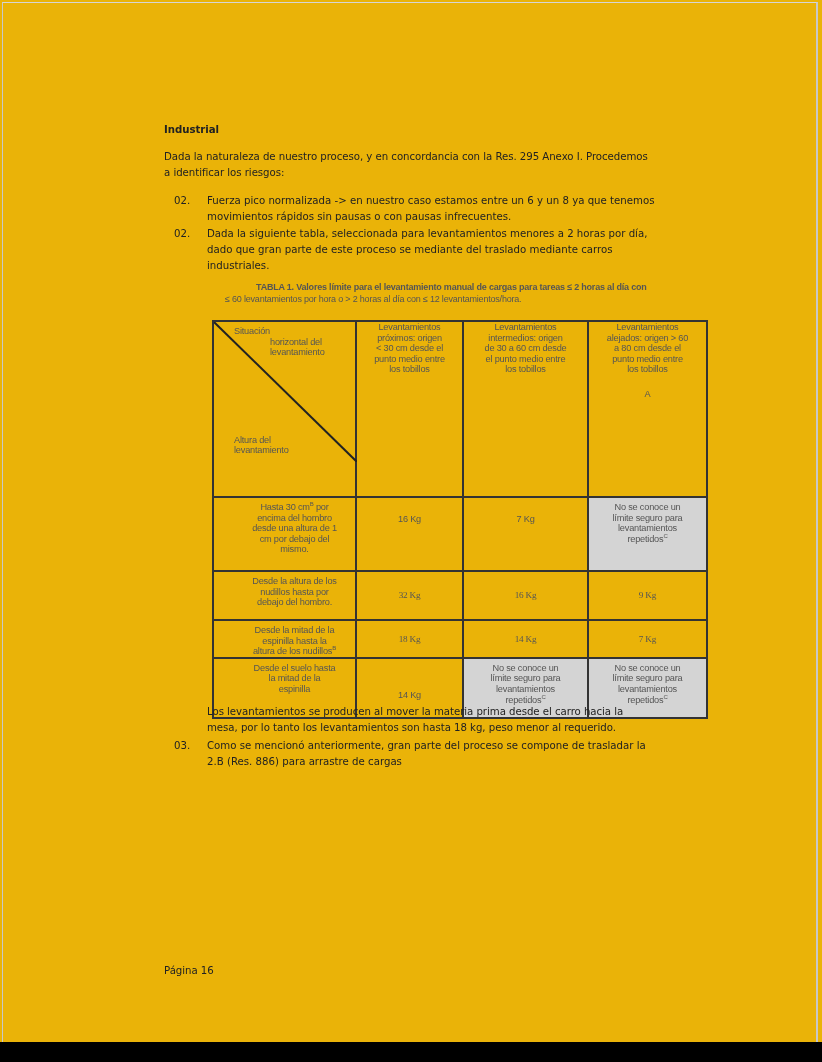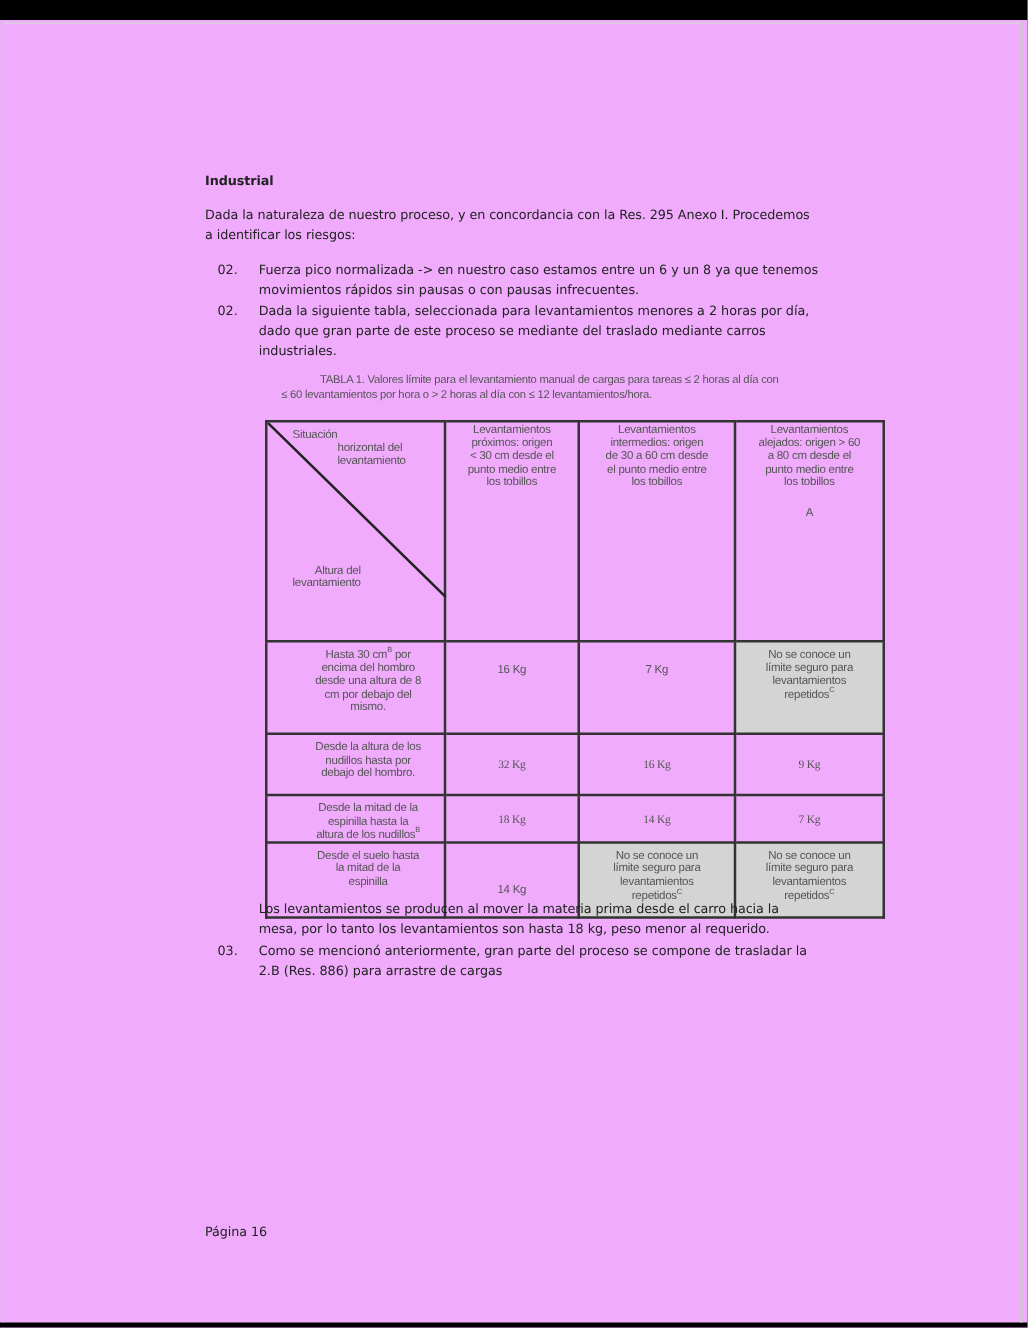--- a/index.html
+++ b/index.html
@@ -2,59 +2,59 @@
 <html><head>
   <meta charset="utf-8">
   <style>
     html, body { margin: 0; padding: 0; }
     body {
       width: 822px; height: 1062px; position: relative; overflow: hidden;
       background: #000000;
       font-family: "Liberation Sans", sans-serif;
     }
     .page {
-      position: absolute; left: 0; top: 16px; width: 822px; height: 1042px;
-      background: #f0abfc;
+      position: absolute; left: 0; top: 0; width: 822px; height: 1042px;
+      background: #eab308;
     }
     .page-border {
       position: absolute; left: 2px; top: 2px; width: 816px; height: 1040px;
       border-left: 1px solid #c8c8c8; border-top: 1px solid #d6d6d6; border-right: 2px solid #c8c8c8;
       box-sizing: border-box;
     }
     .text {
       position: absolute; color: #222; font-family: "DejaVu Sans", sans-serif;
       font-size: 10.2px; line-height: 16px; letter-spacing: -0.05px;
     }
     .heading { left: 164px; top: 122px; font-weight: bold; }
     .intro { left: 164px; top: 149px; width: 520px; }
     .list-item { position: absolute; font-family: "DejaVu Sans", sans-serif; font-size: 10.2px; line-height: 16px; color: #222; }
     .list-num { position: absolute; left: 0; top: 0; }
     .list-body { position: absolute; left: 33px; top: 0; width: 480px; }
     .caption {
       position: absolute; left: 225px; top: 281px; width: 500px;
       font-family: "Liberation Sans", sans-serif; font-size: 9px; line-height: 12px; color: #555;
       letter-spacing: -0.2px;
     }
-    .caption .first { padding-left: 31px; }
+    .caption .first { padding-left: 31px; font-weight: bold; }
     table.limits {
       position: absolute; left: 212px; top: 320px;
       border-collapse: collapse; table-layout: fixed;
       font-family: "Liberation Sans", sans-serif; font-size: 9.2px; line-height: 10.6px; color: #555;
       letter-spacing: -0.2px;
     }
     table.limits td {
       border: 2px solid #333; padding: 0; vertical-align: top; text-align: center;
     }
     table.limits td.gray { background: #d4d4d4; }
     .hdr { padding-top: 4px; }
     .corner { position: relative; height: 138px; }
     .corner svg { position: absolute; left: 0; top: 0; }
     .corner-top { position: absolute; left: 20px; top: 4px; text-align: left; width: 115px; }
     .corner-top .l2 { padding-left: 36px; display: block; }
-    .corner-bottom { position: absolute; left: 20px; bottom: 4px; text-align: right; }
+    .corner-bottom { position: absolute; left: 20px; bottom: 4px; text-align: left; }
     .rowlabel { text-align: left; padding: 4px 0 0 20px !important; }
     .mid { vertical-align: middle !important; font-family: Liberation Serif, serif; }
     .hdr-a { display: block; margin-top: 14px; }
     sup { font-size: 6px; line-height: 0; }
     .footer { position: absolute; left: 164px; top: 963px; }
   </style>
 </head>
 <body>
 
 <div class="page">
@@ -135,21 +135,21 @@
         <div>punto medio entre</div>
         <div>los tobillos</div>
         <span class="hdr-a">A</span>
       </td>
     </tr>
 
     <tr style="height:74px;">
       <td class="rowlabel">
         <div><span>Hasta 30 cm</span><sup>B</sup><span> por</span></div>
         <div>encima del hombro</div>
-        <div>desde una altura de 8</div>
+        <div>desde una altura de 1</div>
         <div>cm por debajo del</div>
         <div>mismo.</div>
       </td>
       <td style="padding-top:16px;">16 Kg</td>
       <td style="padding-top:16px;">7 Kg</td>
       <td class="gray" style="padding-top:4px;">
         <div>No se conoce un</div>
         <div>límite seguro para</div>
         <div>levantamientos</div>
         <div><span>repetidos</span><sup>C</sup></div>

